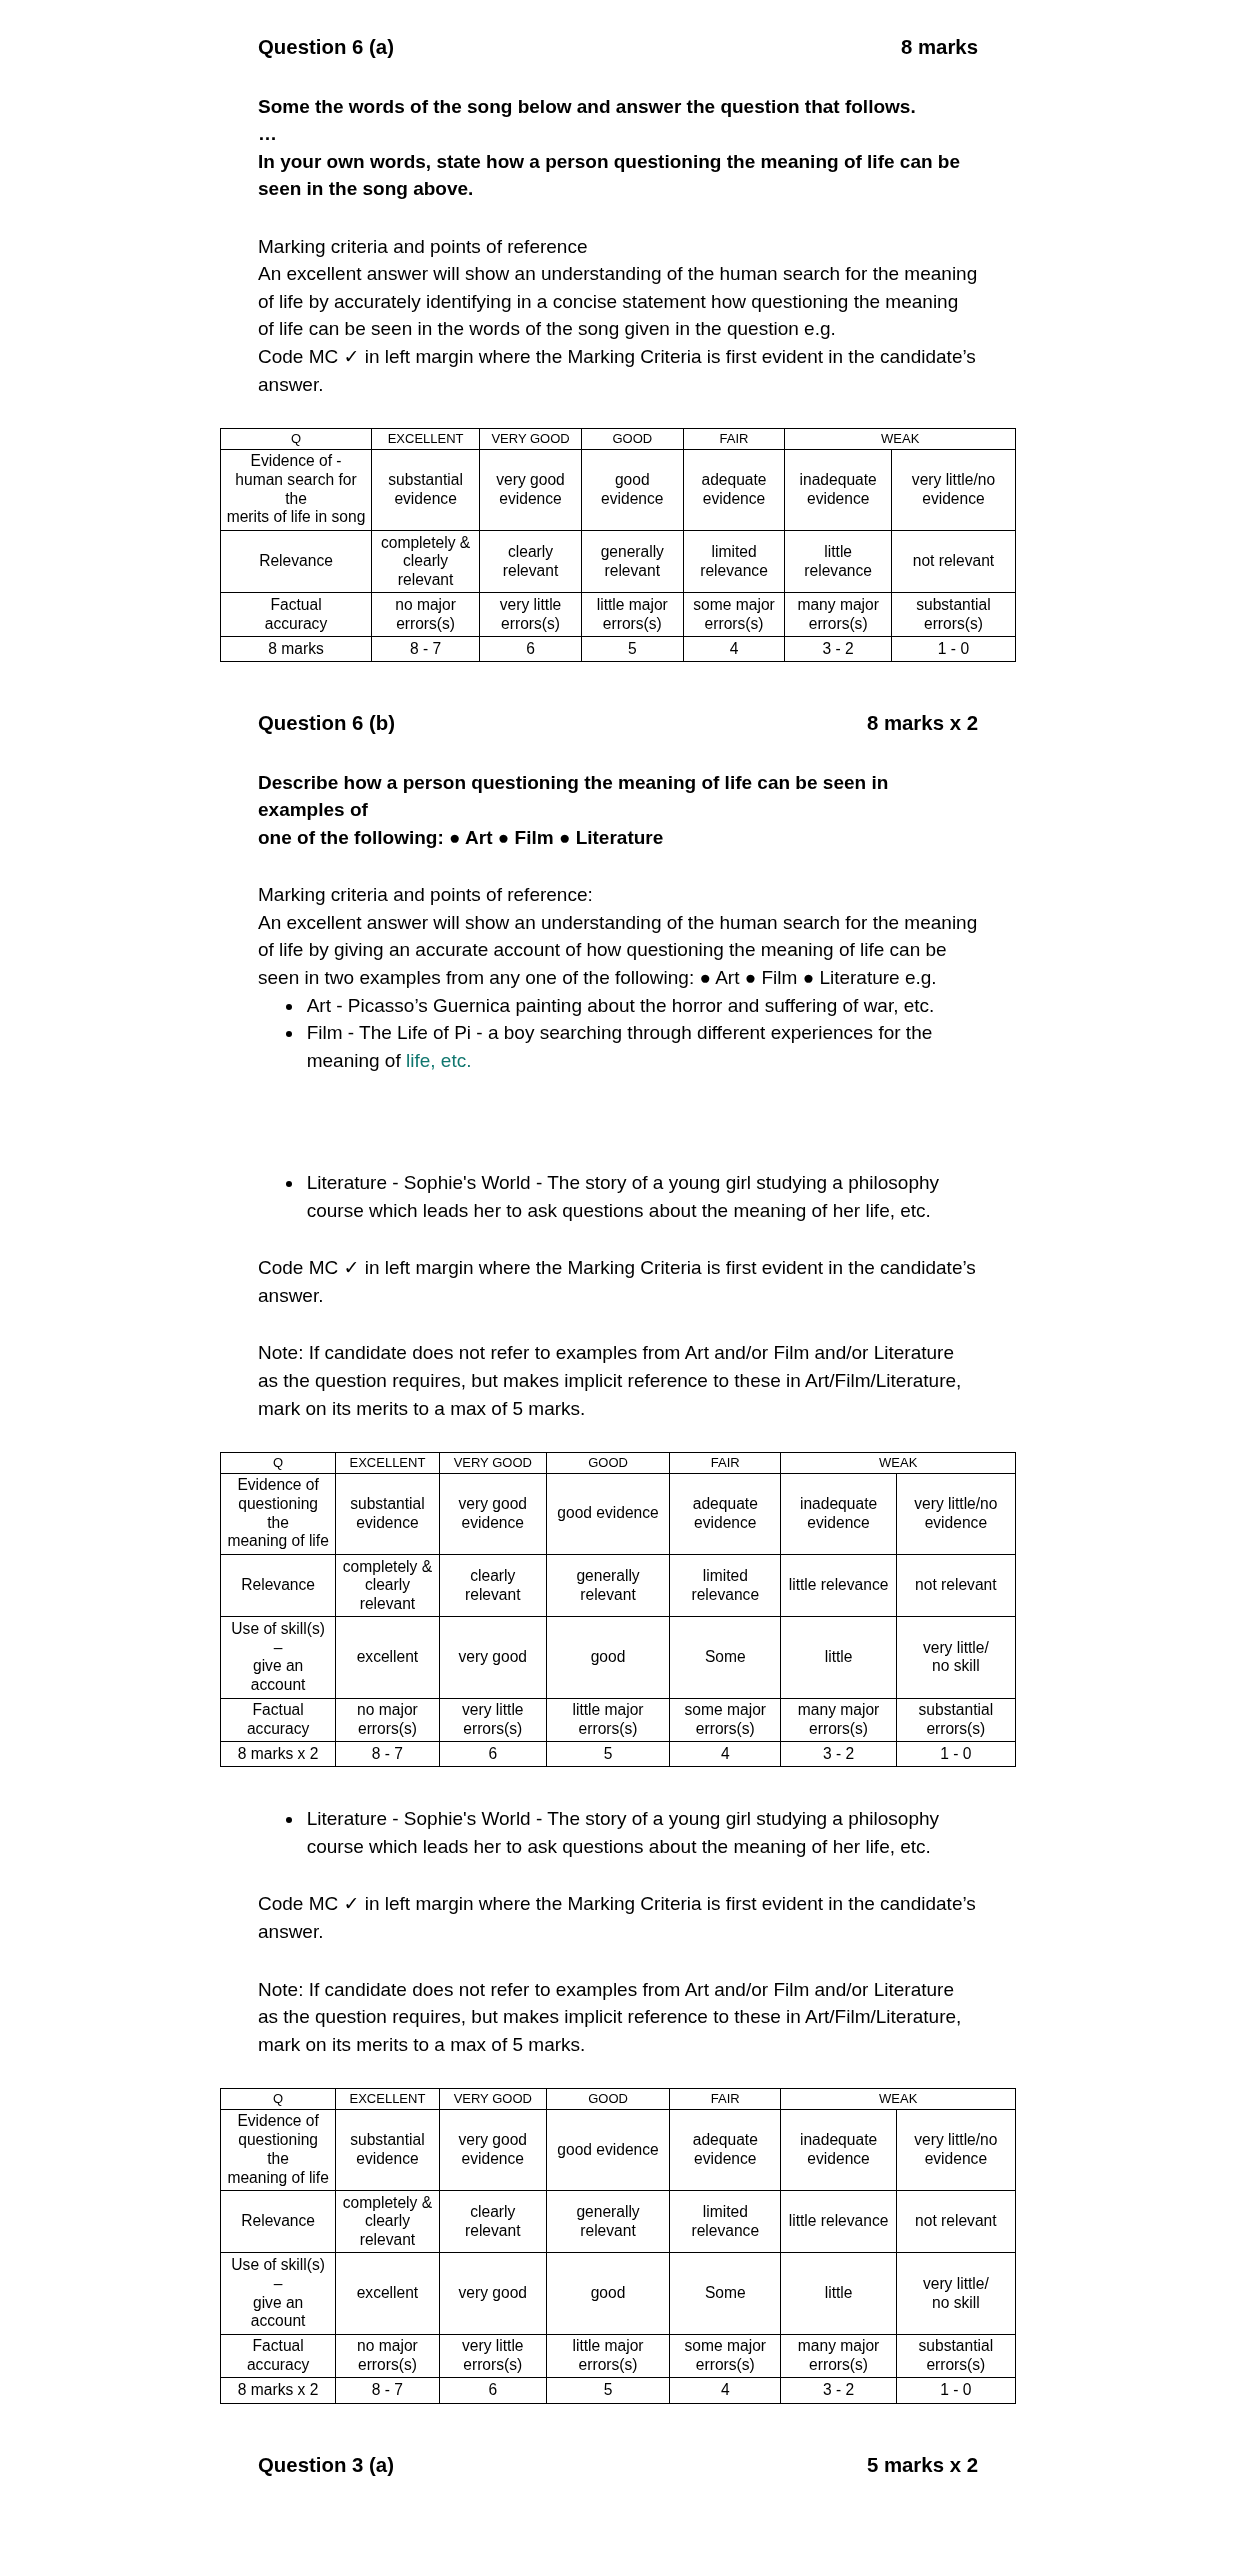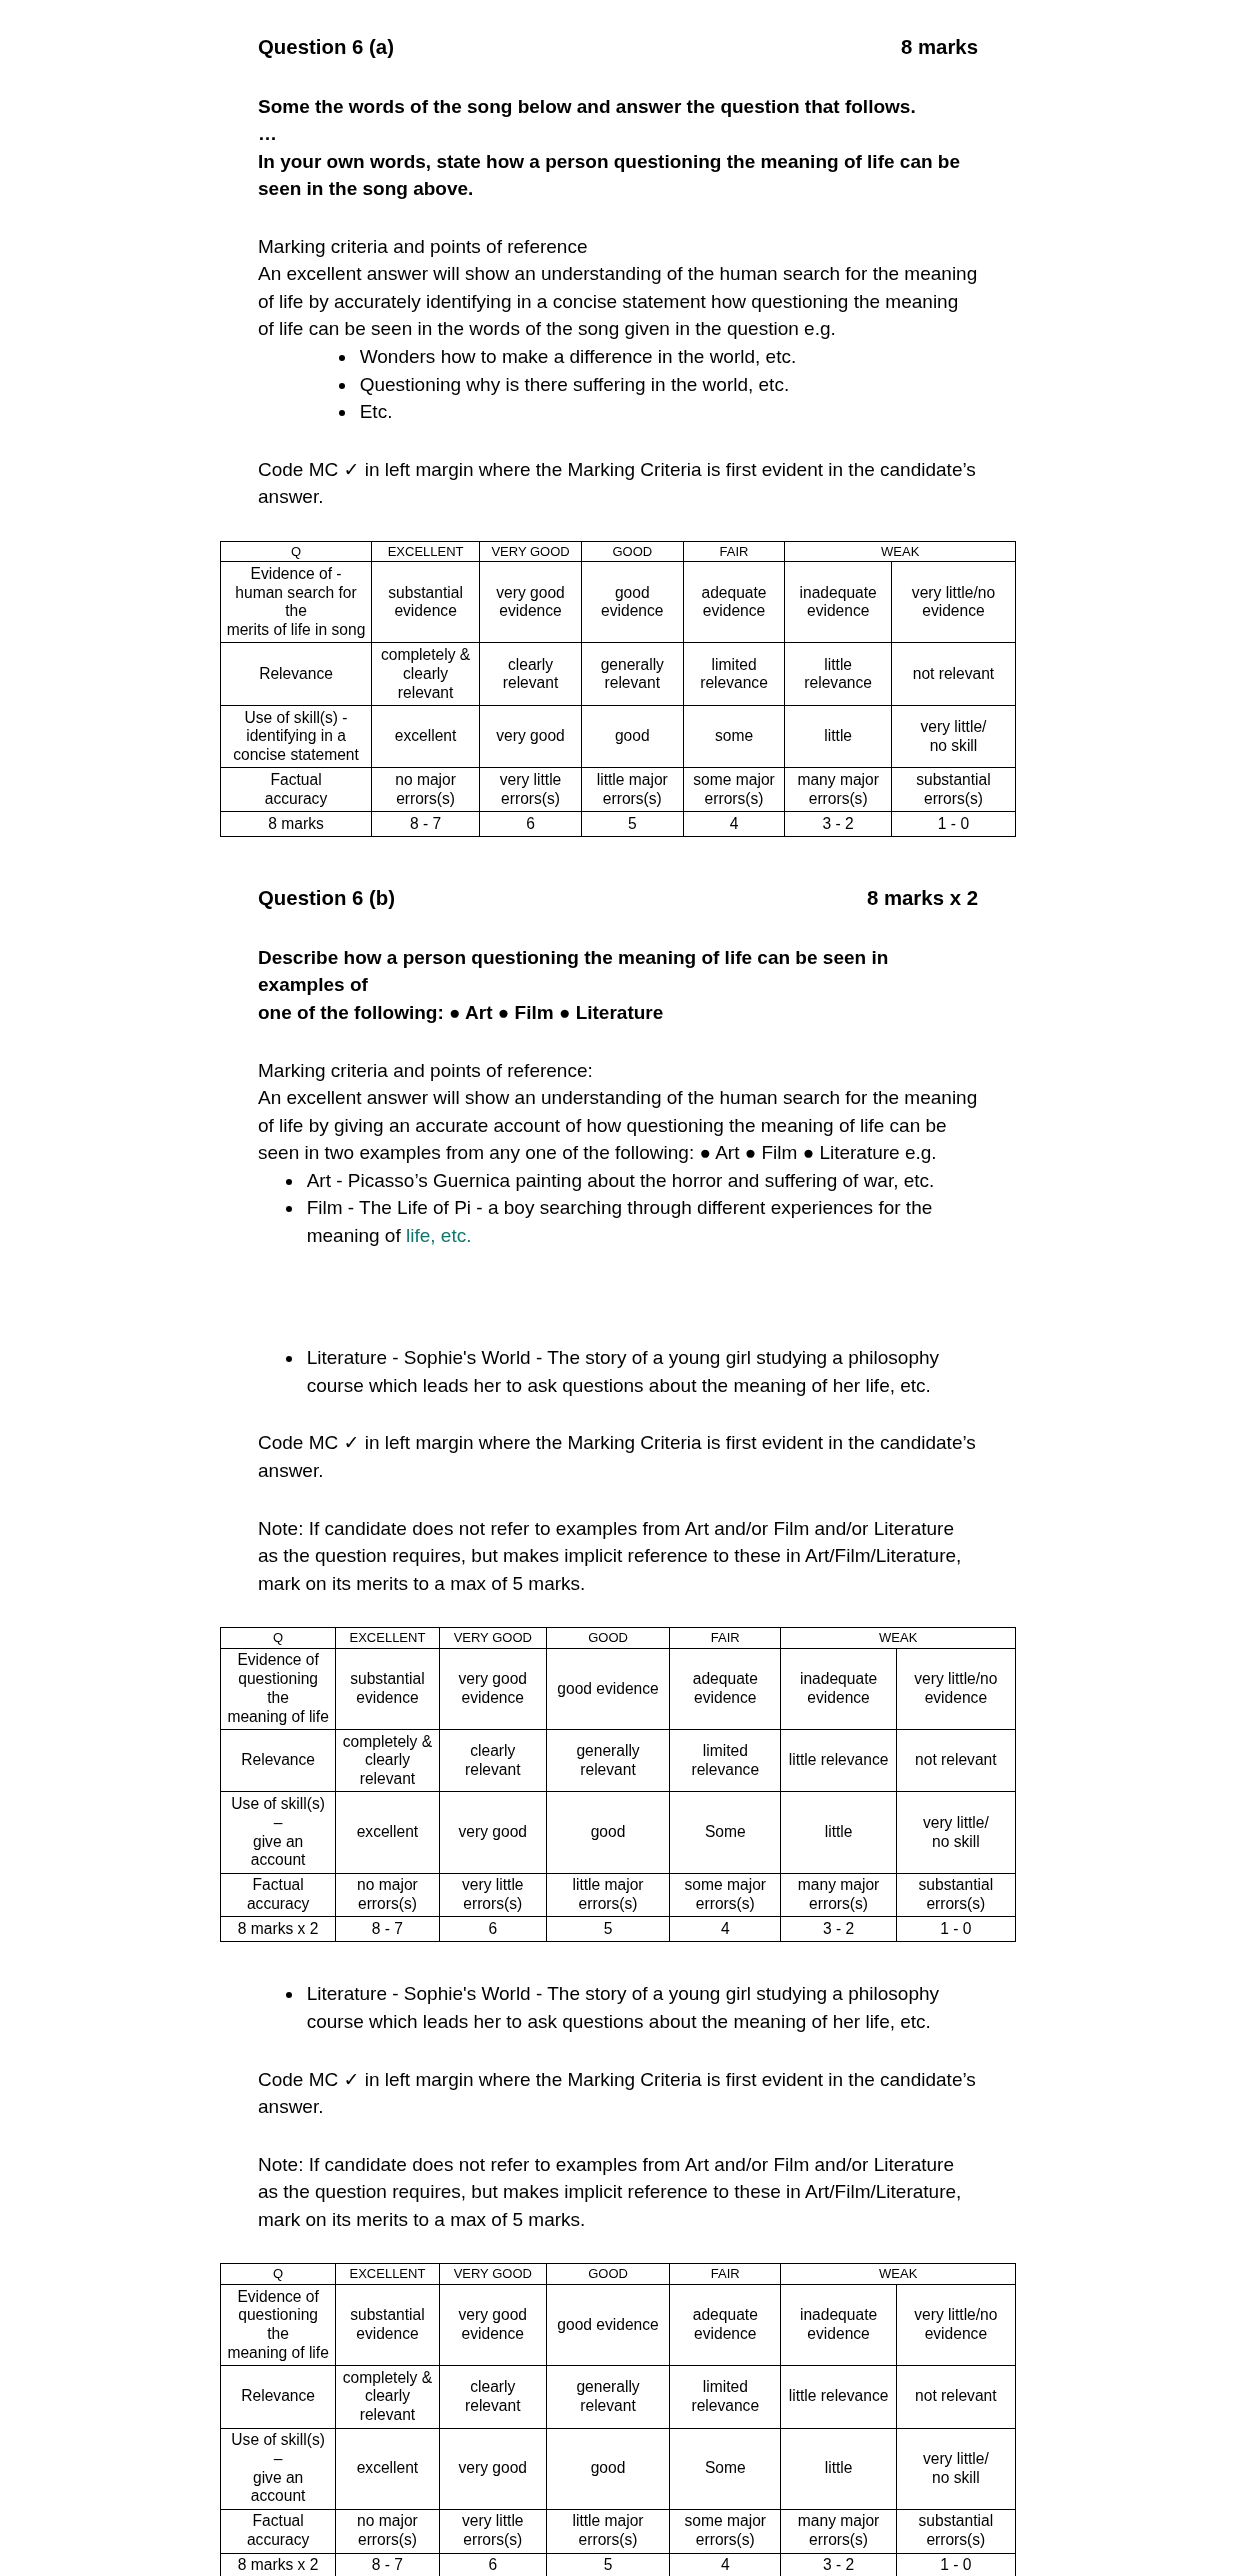--- a/index.html
+++ b/index.html
@@ -41,25 +41,20 @@
       <div>Some the words of the song below and answer the question that follows.</div>
       <div>…</div>
       <div>In your own words, state how a person questioning the meaning of life can be seen in the song above.</div>
     </div>
 
     <div>
       <div>Marking criteria and points of reference</div>
       <div>An excellent answer will show an understanding of the human search for the meaning of life by accurately identifying in a concise statement how questioning the meaning of life can be seen in the words of the song given in the question e.g.</div>
     </div>
 
-    <ul class="bullets-inner mb">
-      <li>Wonders how to make a difference in the world, etc.</li>
-      <li>Questioning why is there suffering in the world, etc.</li>
-      <li>Etc.</li>
-    </ul>
 
     <div class="mb">Code MC ✓ in left margin where the Marking Criteria is first evident in the candidate’s answer.</div>
 
     <table class="criteria-table">
       <colgroup>
         <col style="width:19%">
           <col style="width:13.6%">
           <col style="width:12.8%">
         <col style="width:12.8%">
           <col style="width:12.8%">
@@ -102,31 +97,20 @@
 relevant</td>
           <td>generally
 relevant</td>
           <td>limited
 relevance</td>
           <td>little
 relevance</td>
           <td>not relevant</td>
         </tr>
         <tr>
-          <td>Use of skill(s) - identifying in a
-concise statement</td>
-          <td>excellent</td>
-          <td>very good</td>
-          <td>good</td>
-          <td>some</td>
-          <td>little</td>
-          <td>very little/
-no skill</td>
-        </tr>
-        <tr>
           <td>Factual
 accuracy</td>
           <td>no major errors(s)</td>
           <td>very little
 errors(s)</td>
           <td>little major
 errors(s)</td>
           <td>some major
 errors(s)</td>
           <td>many major

